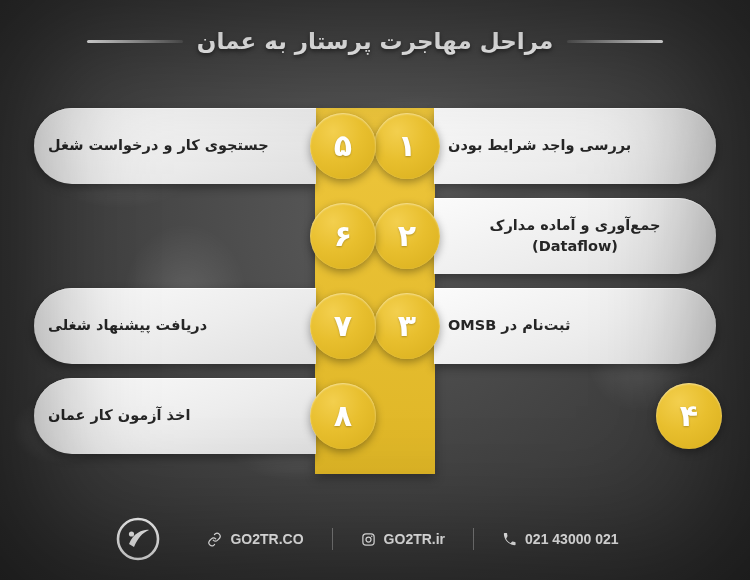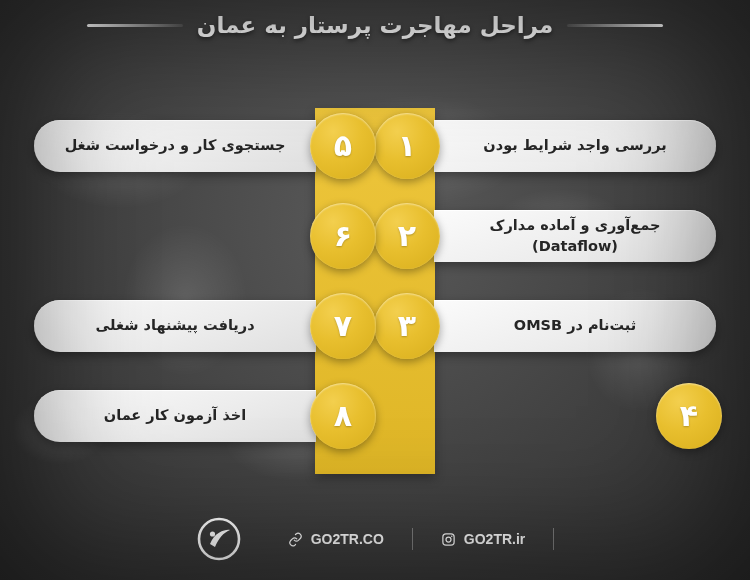--- a/index.html
+++ b/index.html
@@ -31,21 +31,21 @@
     pointer-events:none;
   }
   .vignette{
     position:absolute;inset:0;
     box-shadow:inset 0 0 120px 30px rgba(0,0,0,.45);
     pointer-events:none;
   }
 
   
   .header{
-    position:absolute;top:12px;left:0;right:0;
+    position:absolute;top:28px;left:0;right:0;
     display:flex;align-items:center;justify-content:center;gap:14px;
     direction:rtl;
   }
   .title{
     color:#ffffff;
     font-size:23px;
     font-weight:bold;
     letter-spacing:0;
     text-shadow:0 2px 4px rgba(0,0,0,.5);
     white-space:nowrap;
@@ -71,24 +71,24 @@
   .step{
     position:relative;
     height:76px;
     display:flex;flex-direction:row;align-items:center;
     direction:rtl;
   }
   
   .pill{
     position:relative;
     flex:1;
-    height:52px;
+    height:76px;
     background:linear-gradient(160deg,#fbfbfb 0%,#ededed 55%,#dfdfdf 100%);
     box-shadow:0 4px 10px rgba(0,0,0,.35), inset 0 1px 0 rgba(255,255,255,.9);
-    display:flex;align-items:center;justify-content:center;
+    display:flex;align-items:center;justify-content:flex-end;
     text-align:center;
     padding:0 14px;
     box-sizing:border-box;
   }
   
   .col.right .pill{border-radius:0 38px 38px 0;}
   .col.left  .pill{border-radius:38px 0 0 38px;}
 
   .pill-text{
     color:#262626;
@@ -270,16 +270,24 @@
           <rect x="3" y="3" width="18" height="18" rx="5"></rect>
           <circle cx="12" cy="12" r="4"></circle>
           <circle cx="17.2" cy="6.8" r="1.2" fill="#ffffff" stroke="none"></circle>
         </svg>
       </span>
       <span>GO2TR.ir</span>
     </div>
 
     <div class="fsep"></div>
 
+    <div class="fitem">
+      <span class="ficon">
+        <svg width="15" height="15" viewBox="0 0 24 24" fill="#ffffff">
+          <path d="M6.6 10.8c1.5 3 4 5.5 7 7l2.3-2.3c.3-.3.7-.4 1.1-.3 1.2.4 2.4.6 3.7.6.6 0 1 .4 1 1V20c0 .6-.4 1-1 1C11.3 21 3 12.7 3 2.4c0-.6.4-1 1-1h3.2c.6 0 1 .4 1 1 0 1.3.2 2.5.6 3.7.1.4 0 .8-.3 1.1L6.6 10.8z"></path>
+        </svg>
+      </span>
+      <span>021 43000 021</span>
+    </div>
   </div>
 
   <div class="vignette"></div>
 </div>
 
 </body></html>

